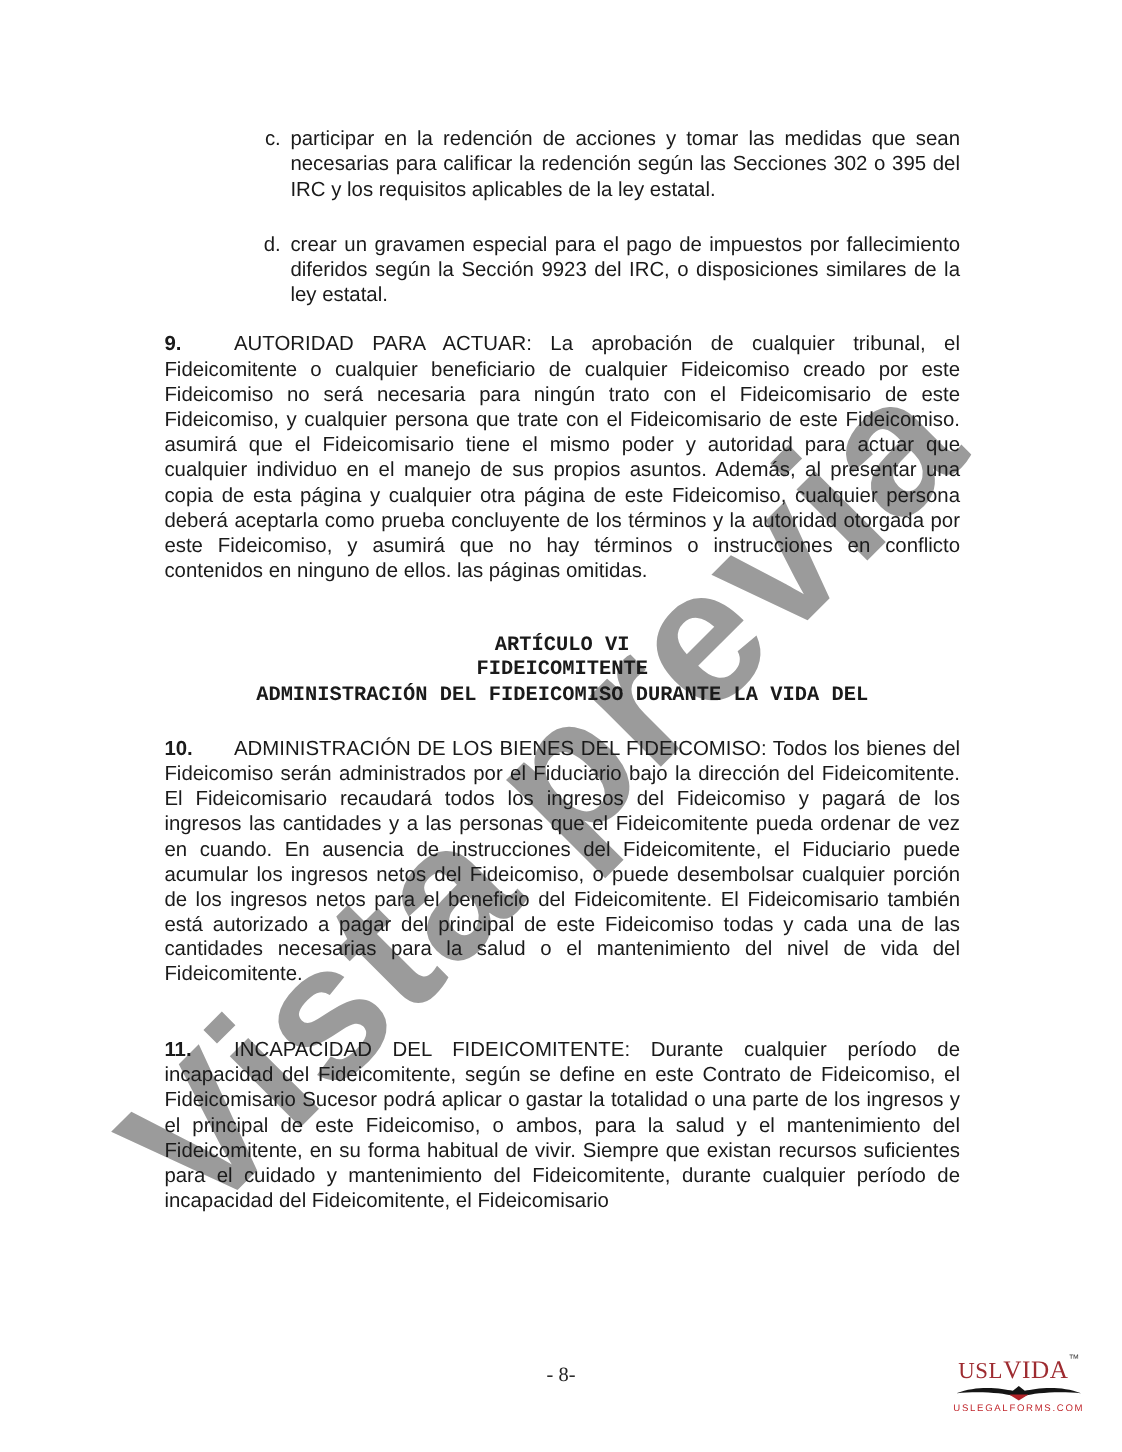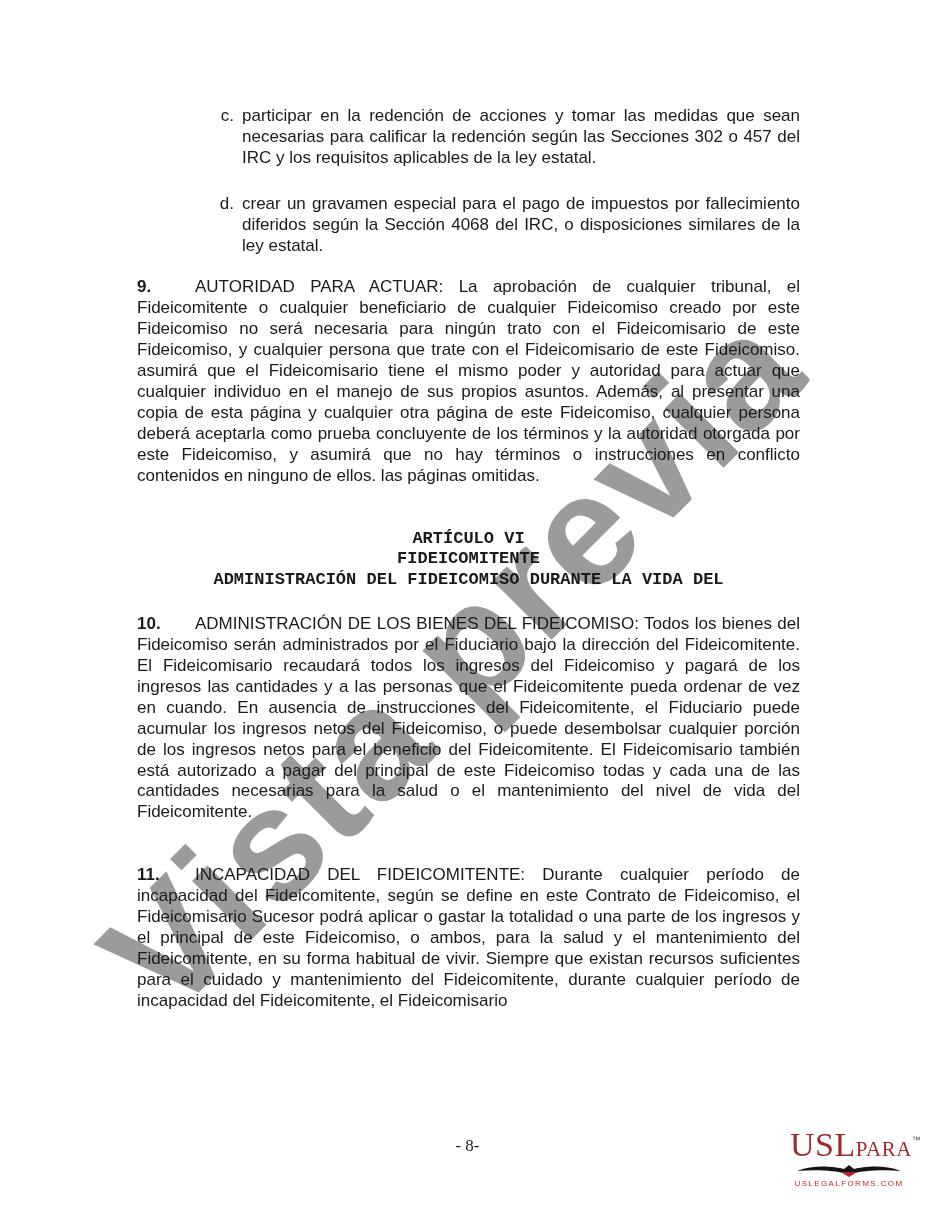--- a/index.html
+++ b/index.html
@@ -82,21 +82,21 @@
     width: 118px;
     text-align: center;
     z-index: 1;
     line-height: 1;
   }
   .logo-wordmark {
     font-family: "Liberation Serif", serif;
     color: #9e2b30;
     white-space: nowrap;
   }
-  .logo-big { font-size: 34px; letter-spacing: 0.5px; font-family: Liberation Serif, serif; }
+  .logo-big { font-size: 19px; letter-spacing: 0.5px; font-family: Liberation Serif, serif; }
   .logo-small { font-size: 21px; letter-spacing: 0.5px; }
   .logo-tm {
     font-size: 9px;
     color: #4a4a4a;
     vertical-align: 13px;
     font-family: "Liberation Sans", sans-serif;
   }
   .logo-eagle { display: block; margin: 1px auto 1px auto; }
   .logo-site {
     font-size: 8px;
@@ -112,47 +112,47 @@
 <body>
 
 <div class="page">
 
   <div class="watermark">Vista previa</div>
 
   <div class="content">
 
     <div class="list-item">
       <span class="marker">c.</span>
-      <span>participar en la redención de acciones y tomar las medidas que sean necesarias para calificar la redención según las Secciones 302 o 457 del IRC y los requisitos aplicables de la ley estatal.</span>
+      <span>participar en la redención de acciones y tomar las medidas que sean necesarias para calificar la redención según las Secciones 302 o 395 del IRC y los requisitos aplicables de la ley estatal.</span>
     </div>
 
     <div class="list-item tight">
       <span class="marker">d.</span>
-      <span>crear un gravamen especial para el pago de impuestos por fallecimiento diferidos según la Sección 4068 del IRC, o disposiciones similares de la ley estatal.</span>
+      <span>crear un gravamen especial para el pago de impuestos por fallecimiento diferidos según la Sección 9923 del IRC, o disposiciones similares de la ley estatal.</span>
     </div>
 
 
     <p class="section sp-after"><span class="secnum">9.</span><span class="sectitle">AUTORIDAD PARA ACTUAR:</span> <span>La aprobación de cualquier tribunal, el Fideicomitente o cualquier beneficiario de cualquier Fideicomiso creado por este Fideicomiso no será necesaria para ningún trato con el Fideicomisario de este Fideicomiso, y cualquier persona que trate con el Fideicomisario de este Fideicomiso. asumirá que el Fideicomisario tiene el mismo poder y autoridad para actuar que cualquier individuo en el manejo de sus propios asuntos. Además, al presentar una copia de esta página y cualquier otra página de este Fideicomiso, cualquier persona deberá aceptarla como prueba concluyente de los términos y la autoridad otorgada por este Fideicomiso, y asumirá que no hay términos o instrucciones en conflicto contenidos en ninguno de ellos. las páginas omitidas.</span></p>
 
     <div class="article-heading">
       <div>ARTÍCULO VI</div>
       <div>FIDEICOMITENTE</div>
       <div>ADMINISTRACIÓN DEL FIDEICOMISO DURANTE LA VIDA DEL</div>
     </div>
 
     <p class="section sp-after"><span class="secnum">10.</span><span class="sectitle">ADMINISTRACIÓN DE LOS BIENES DEL FIDEICOMISO:</span> <span>Todos los bienes del Fideicomiso serán administrados por el Fiduciario bajo la dirección del Fideicomitente. El Fideicomisario recaudará todos los ingresos del Fideicomiso y pagará de los ingresos las cantidades y a las personas que el Fideicomitente pueda ordenar de vez en cuando. En ausencia de instrucciones del Fideicomitente, el Fiduciario puede acumular los ingresos netos del Fideicomiso, o puede desembolsar cualquier porción de los ingresos netos para el beneficio del Fideicomitente. El Fideicomisario también está autorizado a pagar del principal de este Fideicomiso todas y cada una de las cantidades necesarias para la salud o el mantenimiento del nivel de vida del Fideicomitente.</span></p>
 
     <p class="section"><span class="secnum">11.</span><span class="sectitle">INCAPACIDAD DEL FIDEICOMITENTE:</span> <span>Durante cualquier período de incapacidad del Fideicomitente, según se define en este Contrato de Fideicomiso, el Fideicomisario Sucesor podrá aplicar o gastar la totalidad o una parte de los ingresos y el principal de este Fideicomiso, o ambos, para la salud y el mantenimiento del Fideicomitente, en su forma habitual de vivir. Siempre que existan recursos suficientes para el cuidado y mantenimiento del Fideicomitente, durante cualquier período de incapacidad del Fideicomitente, el Fideicomisario</span></p>
 
   </div>
 
   <div class="page-number">- 8-</div>
 
   <div class="logo">
-    <span class="logo-wordmark"><span class="logo-big">USL</span><span class="logo-small">PARA</span><span class="logo-tm">™</span></span>
+    <span class="logo-wordmark"><span class="logo-big">USL</span><span class="logo-small">VIDA</span><span class="logo-tm">™</span></span>
     <svg class="logo-eagle" width="104" height="15" viewBox="0 0 104 15">
       <path d="M0 8 C 18 1, 38 4, 47 6 L 52 2 L 57 6 C 66 4, 86 1, 104 8 C 84 6, 64 8, 58 10 L 52 13 L 46 10 C 40 8, 20 6, 0 8 Z" fill="#151515"></path>
       <path d="M44 9 L 60 9 L 52 14 Z" fill="#b22228"></path>
     </svg>
     <div class="logo-site">USLEGALFORMS.COM</div>
   </div>
 
 </div>
 
 </body></html>

